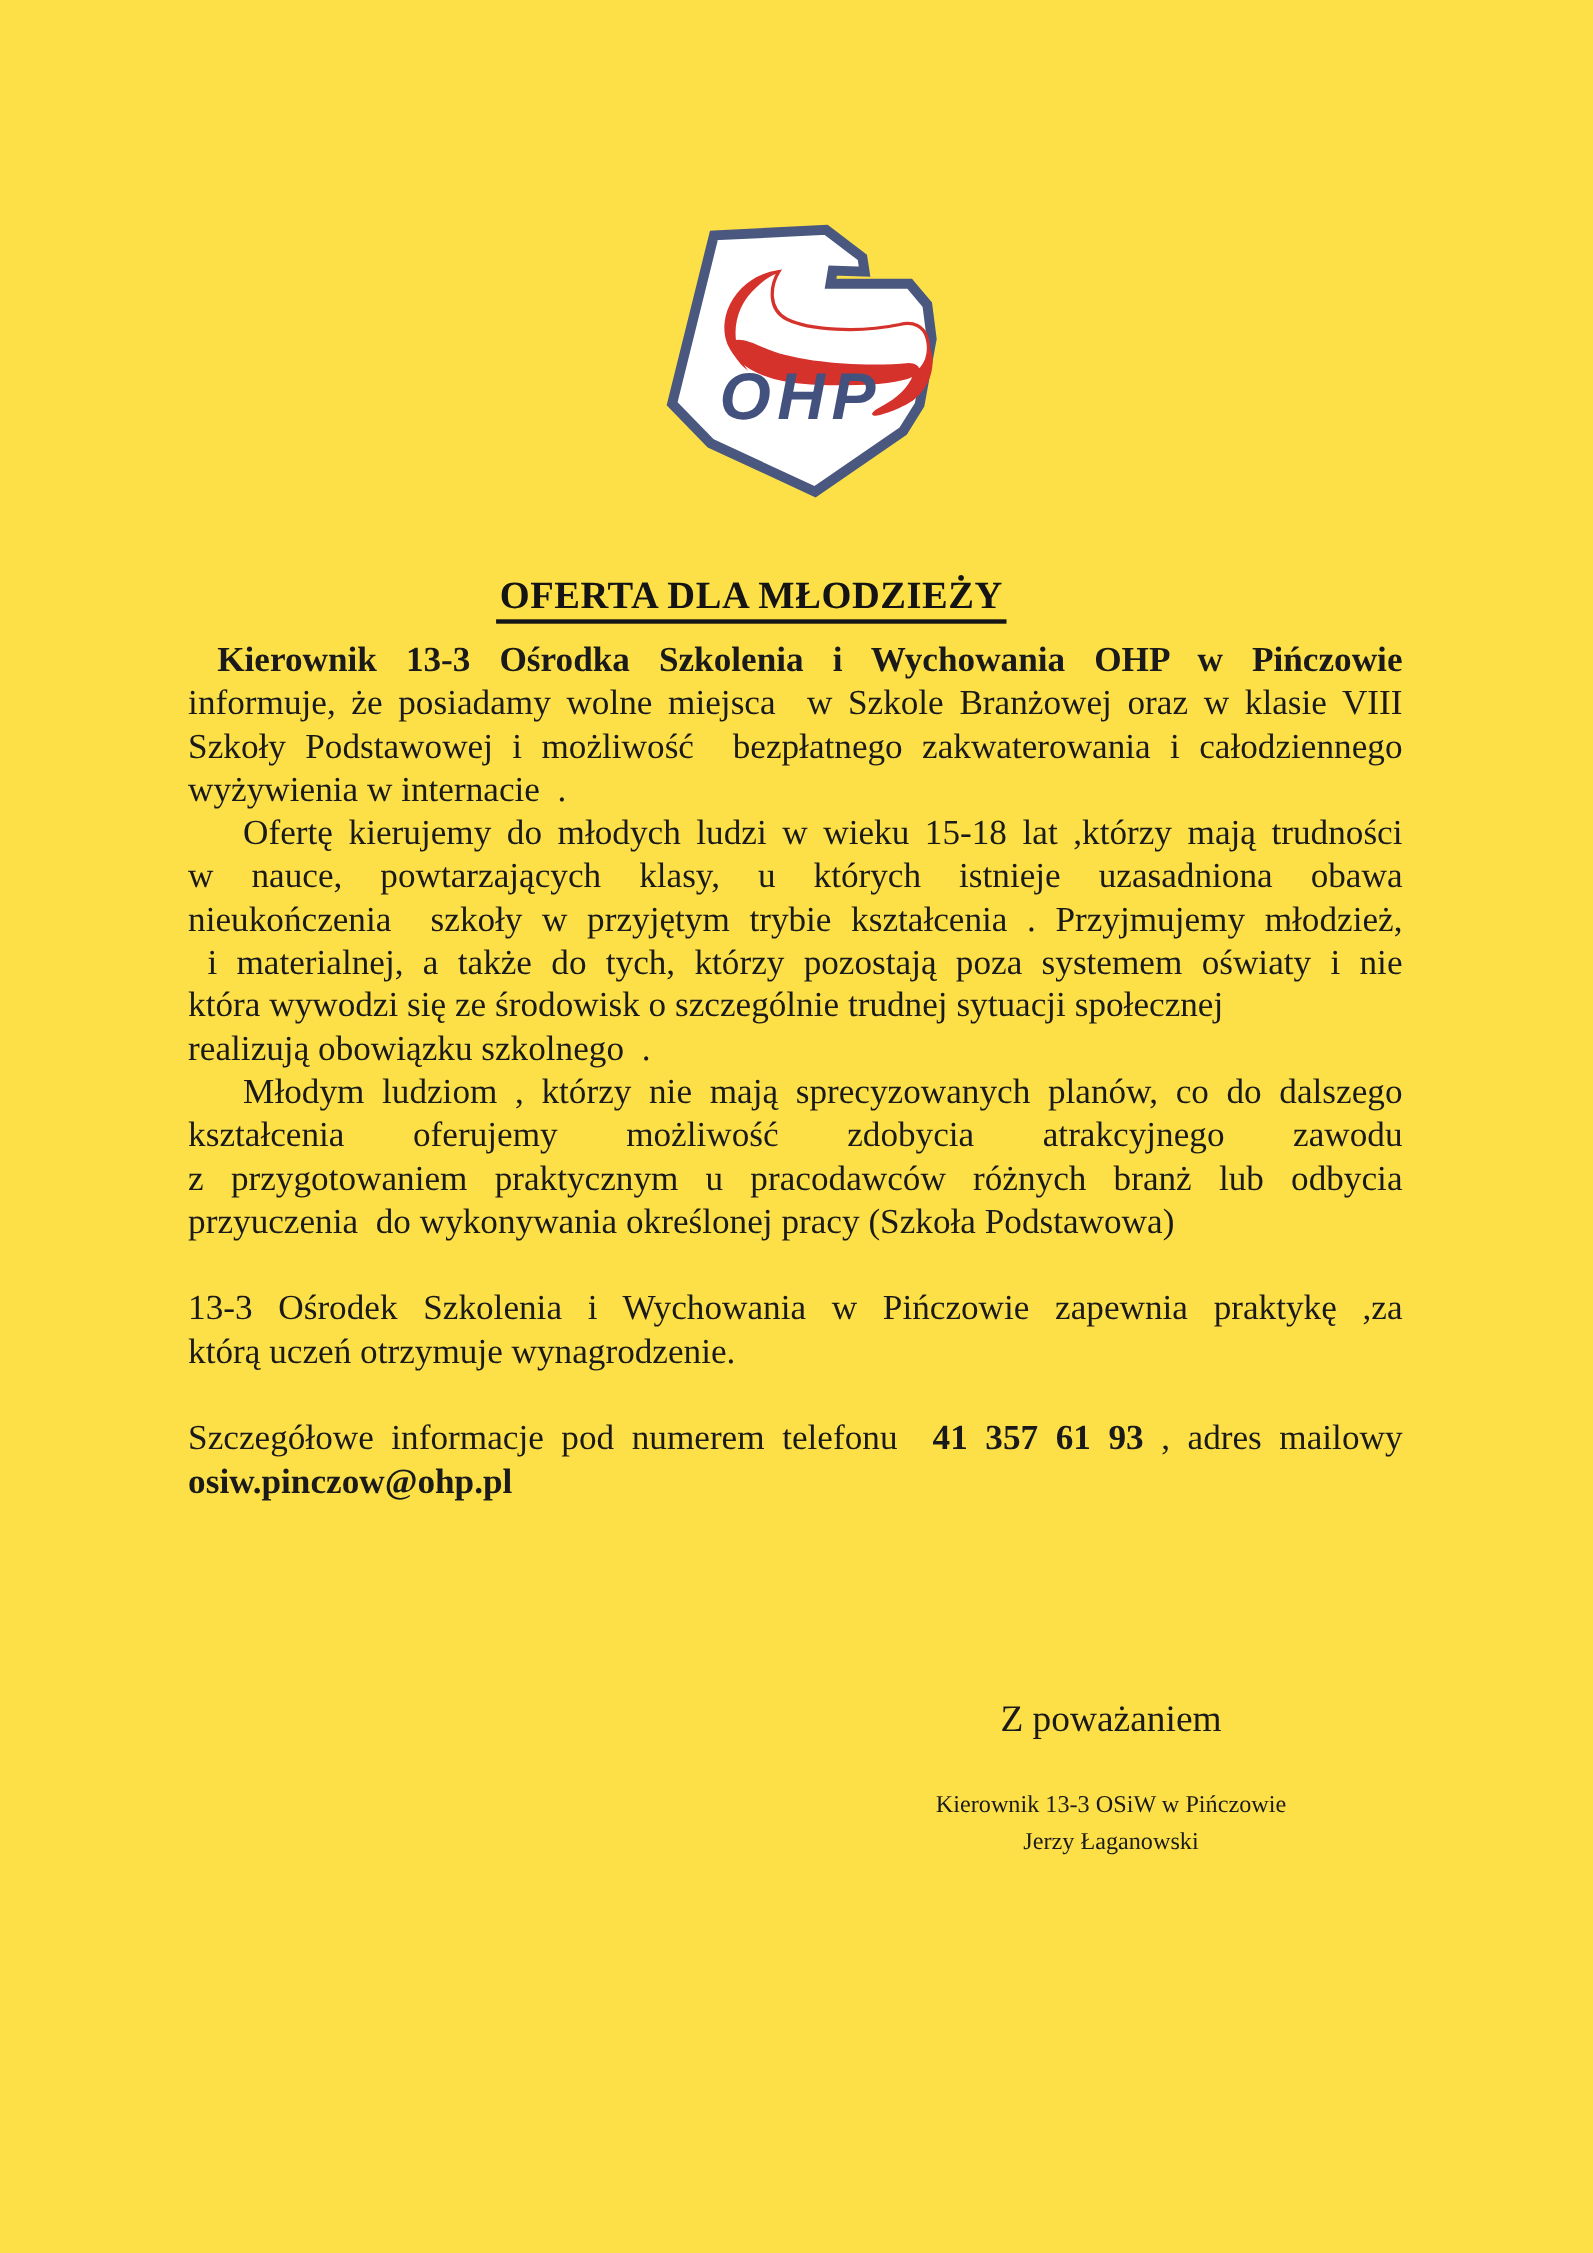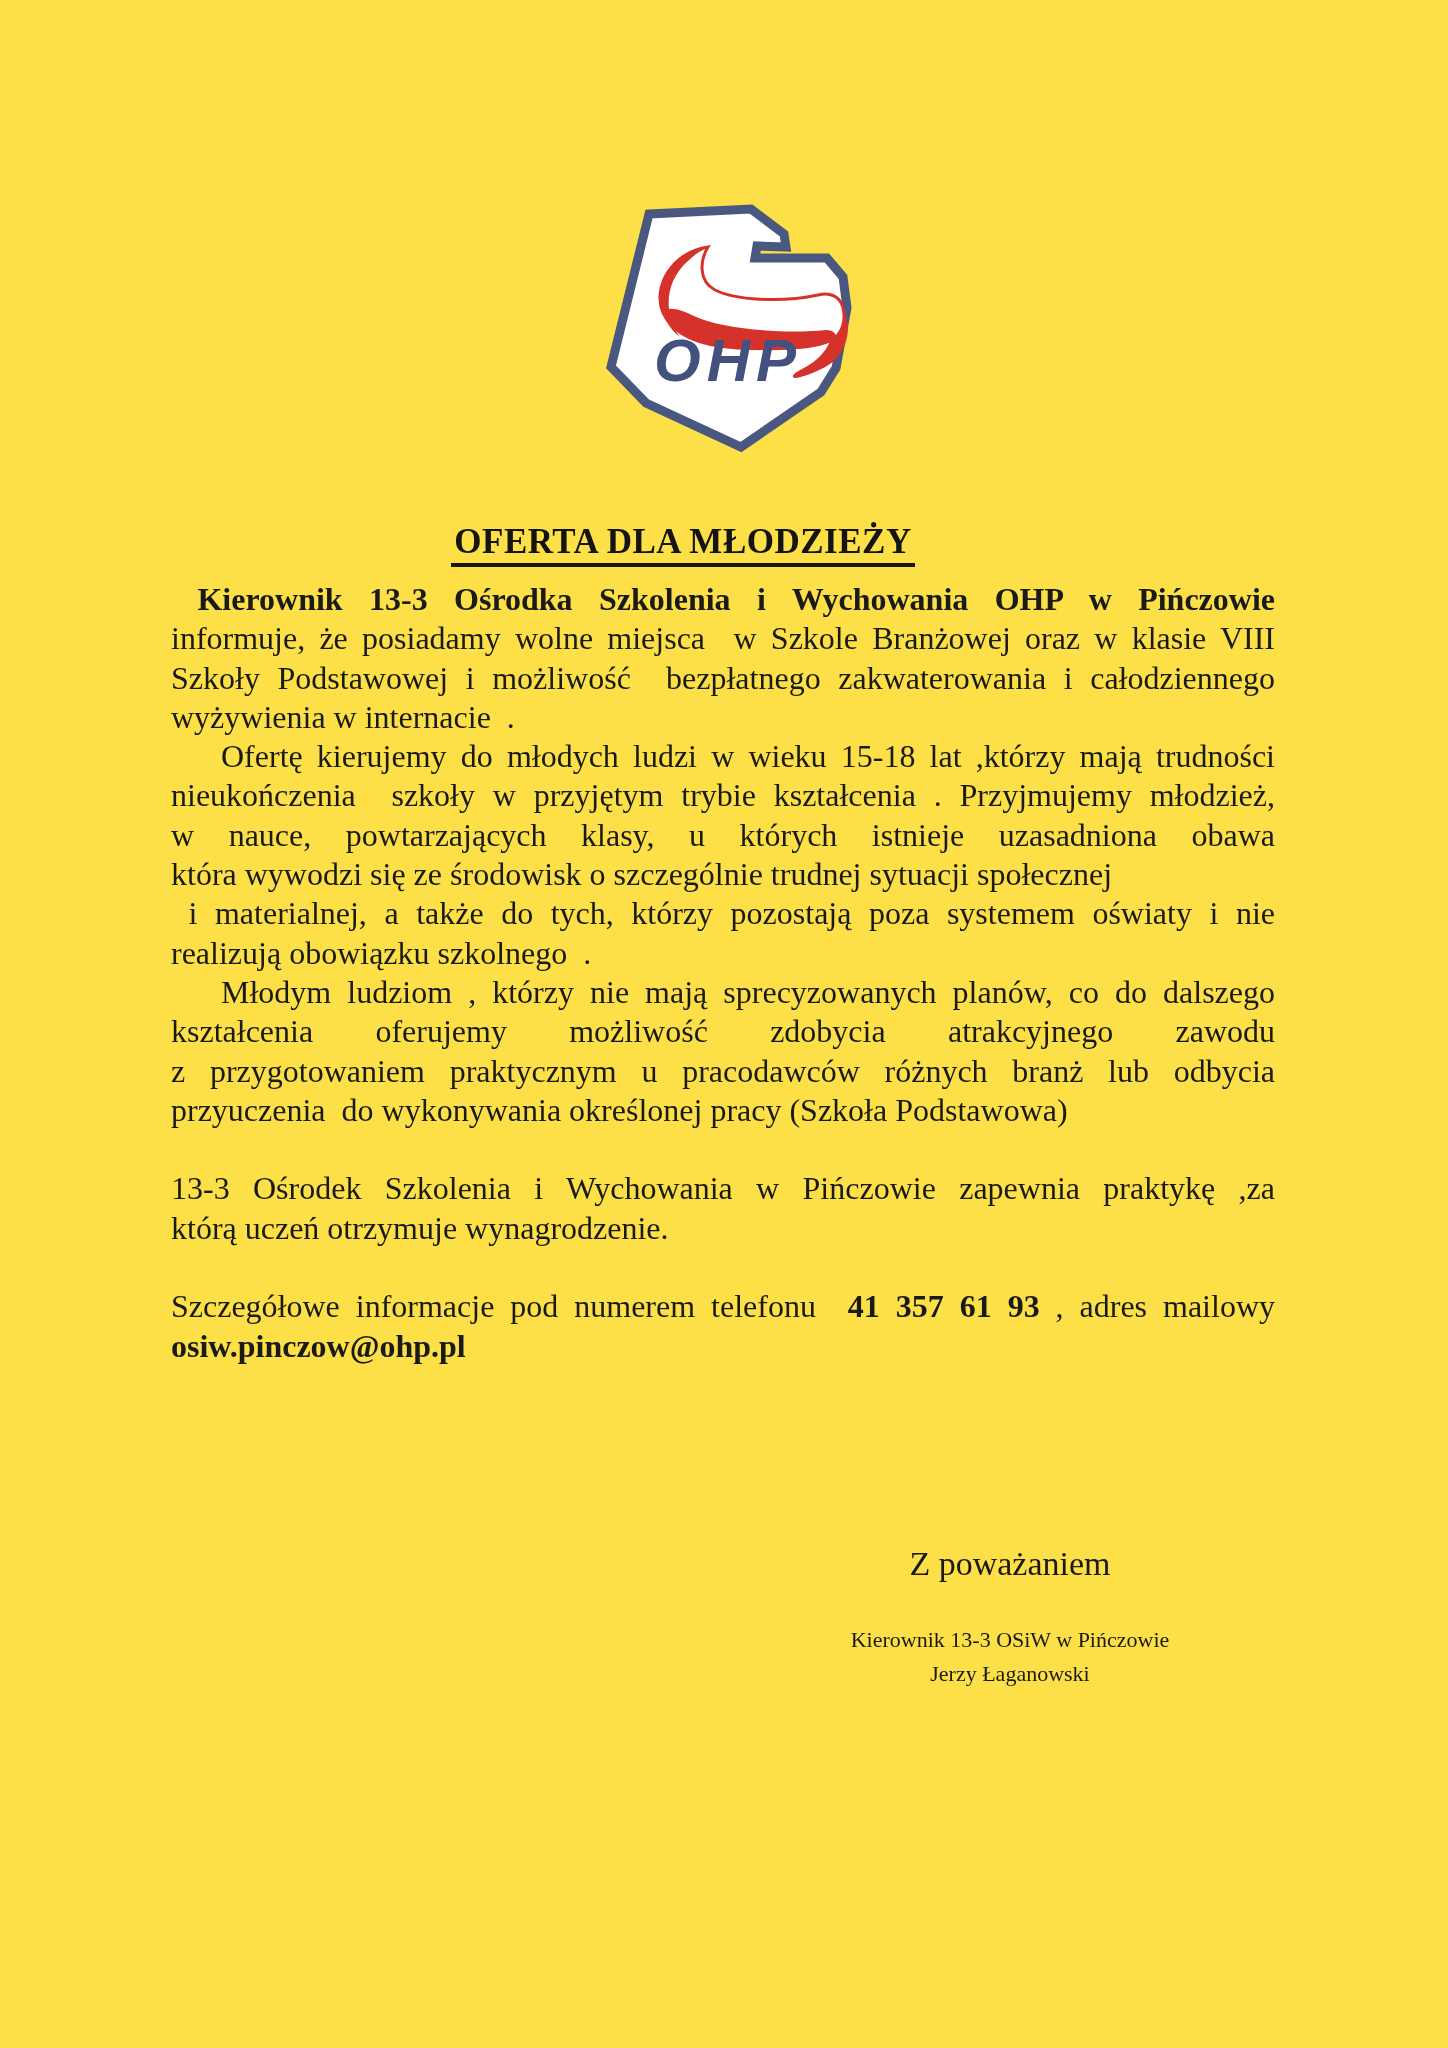--- a/index.html
+++ b/index.html
@@ -96,24 +96,24 @@
   <div class="doc-title-wrap">
     <span class="doc-title">OFERTA DLA MŁODZIEŻY</span>
   </div>
 
   <div class="doc-body">
       <div class="line j"><span class="b"> Kierownik 13-3 Ośrodka Szkolenia i Wychowania OHP w Pińczowie</span></div>
       <div class="line j"><span>informuje, że posiadamy wolne miejsca  w Szkole Branżowej oraz w klasie VIII</span></div>
       <div class="line j"><span>Szkoły Podstawowej i możliwość  bezpłatnego zakwaterowania i całodziennego</span></div>
       <div class="line"><span>wyżywienia w internacie  .</span></div>
       <div class="line j ind"><span>Ofertę kierujemy do młodych ludzi w wieku 15-18 lat ,którzy mają trudności</span></div>
+      <div class="line j"><span>w nauce, powtarzających klasy, u których istnieje uzasadniona obawa</span></div>
       <div class="line j"><span>nieukończenia  szkoły w przyjętym trybie kształcenia . Przyjmujemy młodzież,</span></div>
-      <div class="line j"><span>w nauce, powtarzających klasy, u których istnieje uzasadniona obawa</span></div>
+      <div class="line j"><span> i materialnej, a także do tych, którzy pozostają poza systemem oświaty i nie</span></div>
       <div class="line"><span>która wywodzi się ze środowisk o szczególnie trudnej sytuacji społecznej</span></div>
-      <div class="line j"><span> i materialnej, a także do tych, którzy pozostają poza systemem oświaty i nie</span></div>
       <div class="line"><span>realizują obowiązku szkolnego  .</span></div>
       <div class="line j ind"><span>Młodym ludziom , którzy nie mają sprecyzowanych planów, co do dalszego</span></div>
       <div class="line j"><span>kształcenia oferujemy możliwość zdobycia atrakcyjnego zawodu</span></div>
       <div class="line j"><span>z przygotowaniem praktycznym u pracodawców różnych branż lub odbycia</span></div>
       <div class="line"><span>przyuczenia  do wykonywania określonej pracy (Szkoła Podstawowa)</span></div>
       <div class="line"></div>
       <div class="line j"><span>13-3 Ośrodek Szkolenia i Wychowania w Pińczowie zapewnia praktykę ,za</span></div>
       <div class="line"><span>którą uczeń otrzymuje wynagrodzenie.</span></div>
       <div class="line"></div>
       <div class="line j"><span>Szczegółowe informacje pod numerem telefonu  </span><span class="b">41 357 61 93</span><span> , adres mailowy</span></div>

